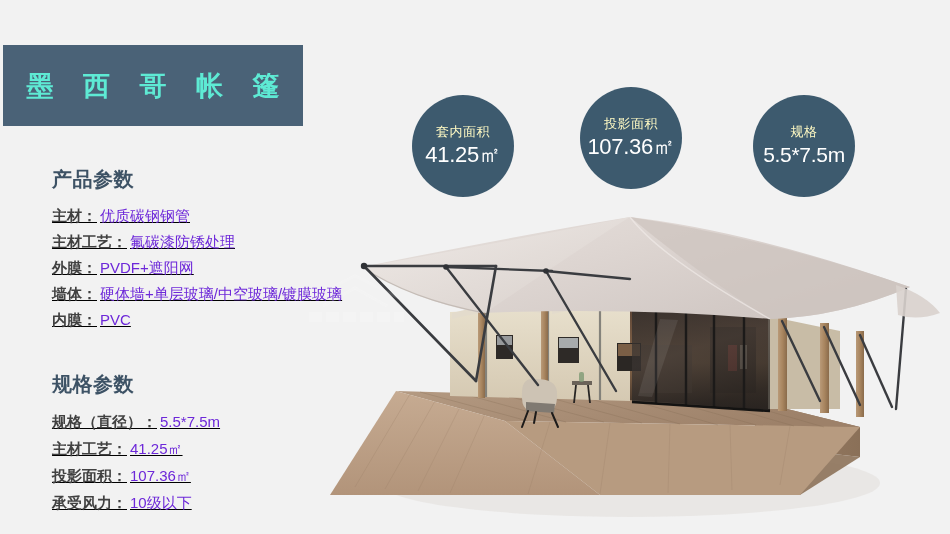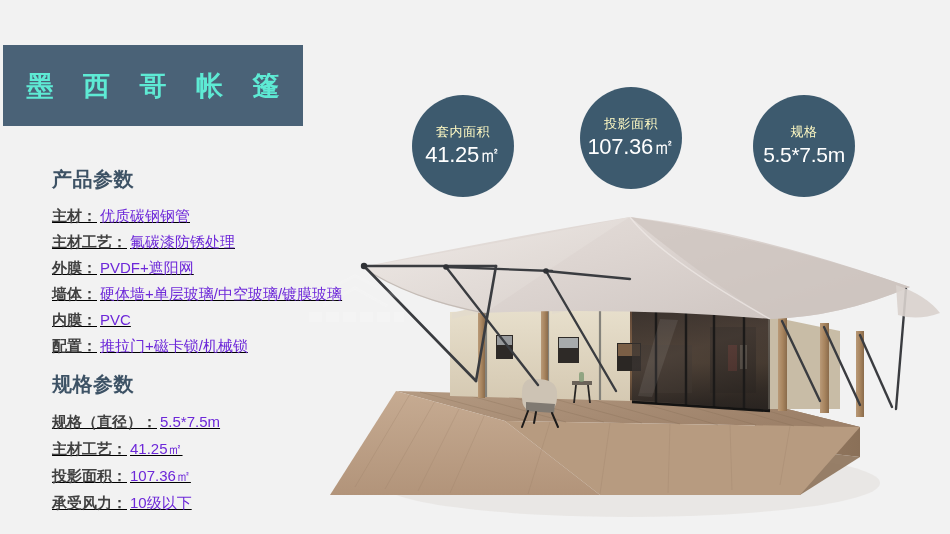--- a/index.html
+++ b/index.html
@@ -89,24 +89,20 @@
       <span class="param-value">PVDF+遮阳网</span>
     </div>
     <div class="param-row">
       <span class="param-label">墙体：</span>
       <span class="param-value">硬体墙+单层玻璃/中空玻璃/镀膜玻璃</span>
     </div>
     <div class="param-row">
       <span class="param-label">内膜：</span>
       <span class="param-value">PVC</span>
     </div>
-    <div class="param-row">
-      <span class="param-label">配置：</span>
-      <span class="param-value">推拉门+磁卡锁/机械锁</span>
-    </div>
   </div>
 
   <div class="section specs">
     <div class="section-head">规格参数</div>
 
     <div class="param-row">
       <span class="param-label">规格（直径）：</span>
       <span class="param-value">5.5*7.5m</span>
     </div>
     <div class="param-row">

